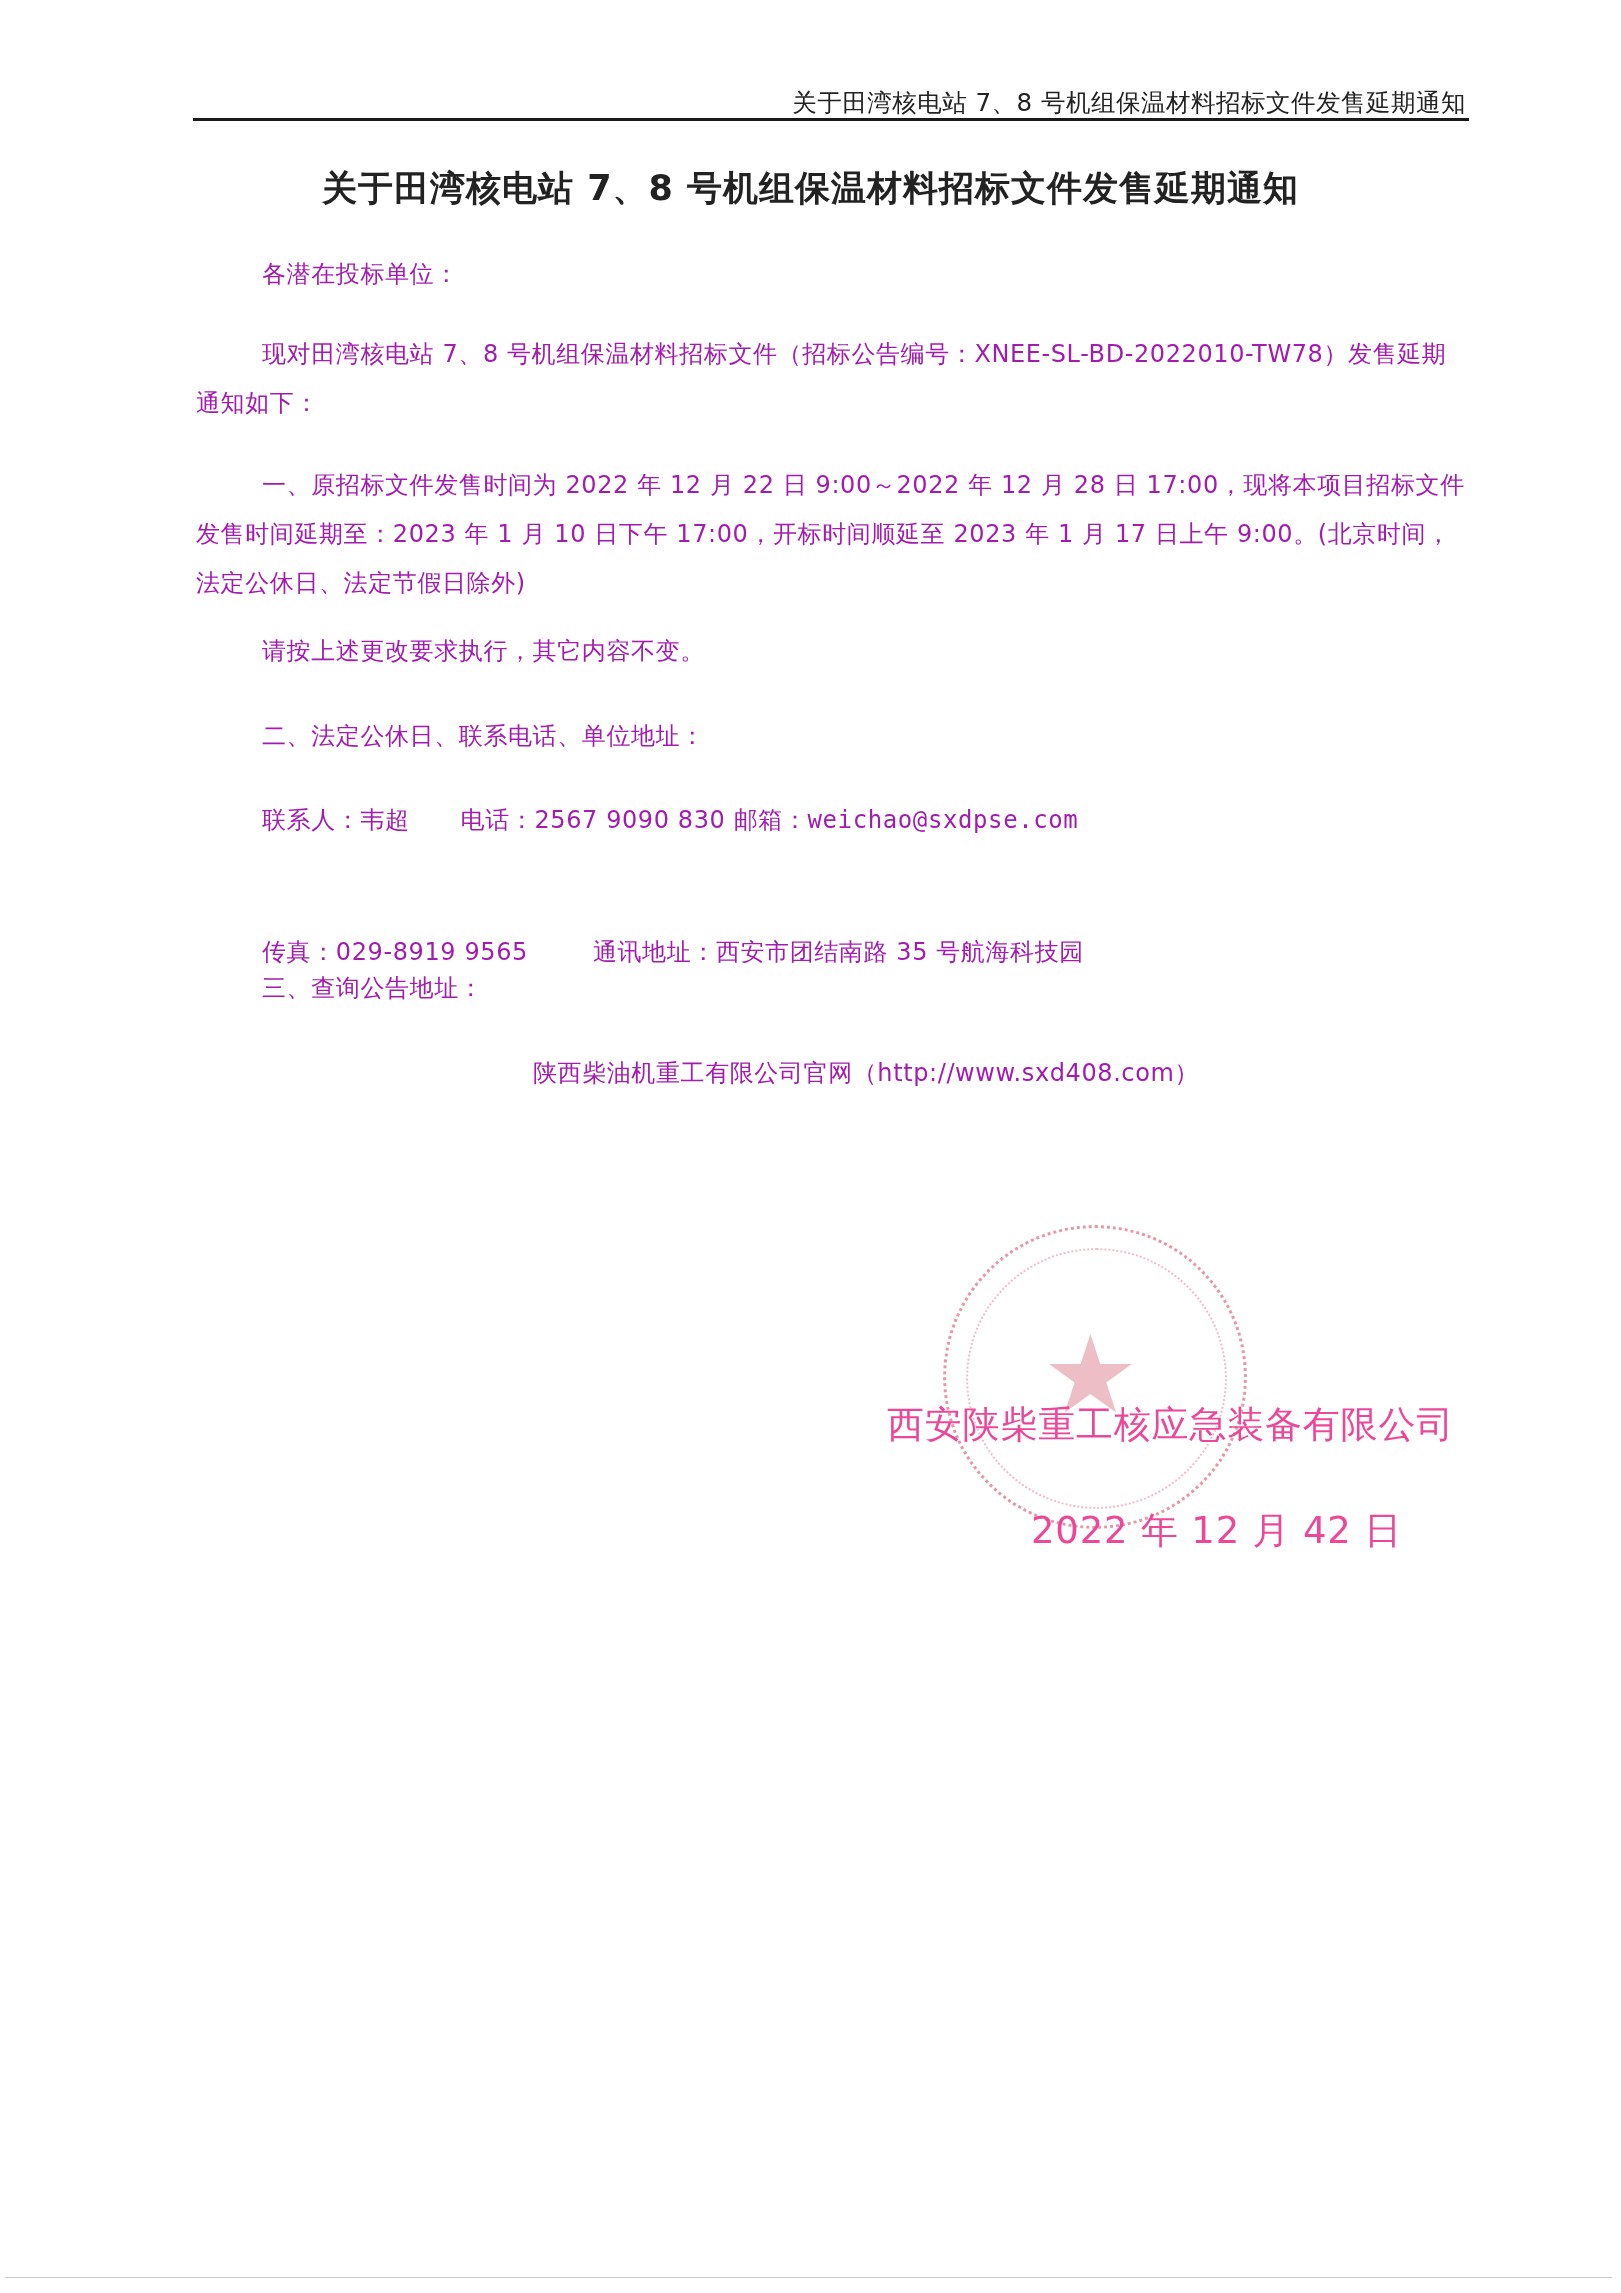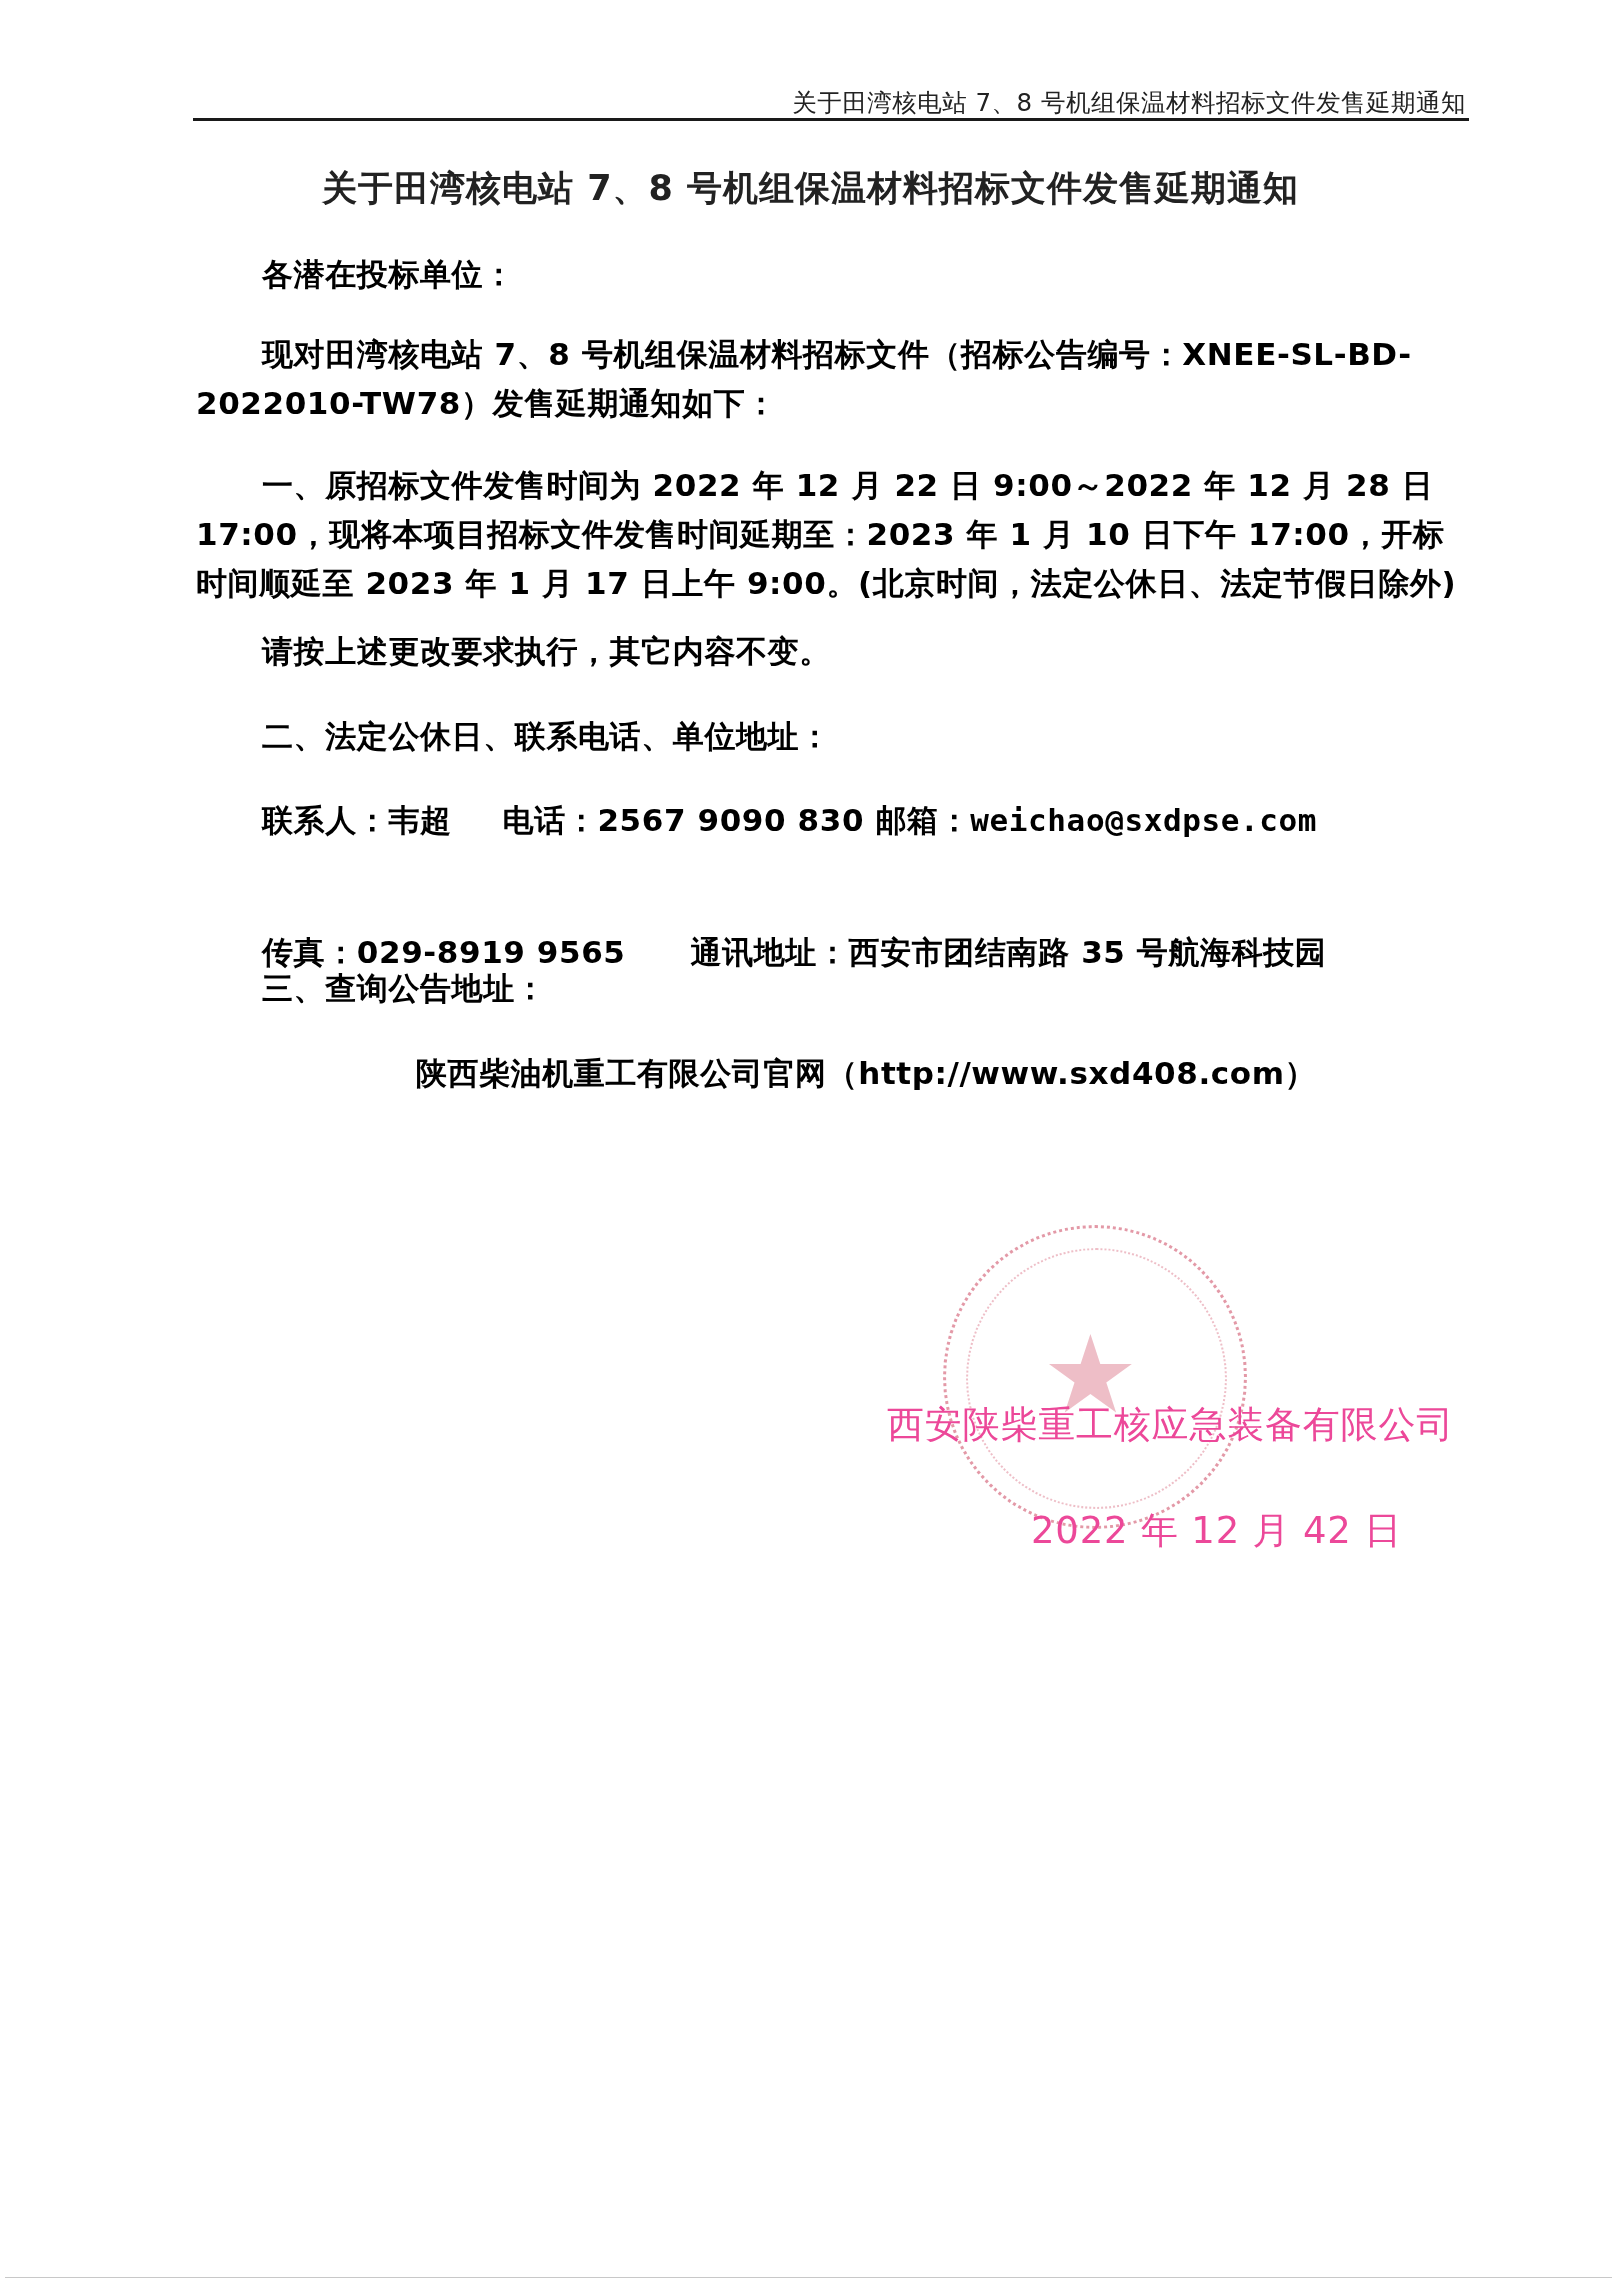--- a/index.html
+++ b/index.html
@@ -4,22 +4,22 @@
   <style>
     html, body { margin:0; padding:0; background:#ffffff; }
     body { width:1621px; height:2294px; position:relative; overflow:hidden;
            font-family: "DejaVu Serif", "Liberation Serif", serif; color:#2a2a2a; }
     .header-text { position:absolute; right:155px; top:86px; font-size:24.5px; color:#222;
                    font-family:"DejaVu Sans","Liberation Sans",sans-serif; letter-spacing:0.5px; }
     .header-rule { position:absolute; left:193px; top:118px; width:1276px; height:2.9px; background:#1a1a1a; }
     .title { position:absolute; left:0; width:1621px; top:165px; text-align:center;
              font-size:35px; font-weight:bold; color:#222;
              font-family:"DejaVu Sans","Liberation Sans",sans-serif; letter-spacing:1px; }
-    .p { position:absolute; left:196px; width:1274px; font-size:31px; line-height:49px; color:#000000;
-         font-family:"DejaVu Sans","Liberation Sans",sans-serif; letter-spacing:0.6px;font-weight:bold; }
+    .p { position:absolute; left:196px; width:1274px; font-size:24px; line-height:49px; color:#a21caf;
+         font-family:"DejaVu Sans","Liberation Sans",sans-serif; letter-spacing:0.6px; }
     .indent { text-indent:66px; }
     .mono { font-family:"DejaVu Sans Mono","Liberation Mono",monospace;margin-top:26px; }
     .sig { position:absolute; font-size:37px; color:#ec4899;
            font-family:"DejaVu Sans","Liberation Sans",sans-serif; letter-spacing:0.8px; }
     .seal { position:absolute; left:943px; top:1225px; width:304px; height:304px; border-radius:50%;
             border:3.9px dotted rgba(205,70,95,0.55); box-sizing:border-box; }
     .seal-inner { position:absolute; left:19.6px; top:19.6px; width:257px; height:257px; border-radius:50%;
                   border:2px dotted rgba(205,70,95,0.35); }
     .seal-star { position:absolute; left:96px; top:93px; font-size:108px; color:rgba(205,70,95,0.35); line-height:1; }
     .footer-rule { position:absolute; left:4.9px; top:2277px; width:1607px; height:1px; background:#c8c8c8; }

